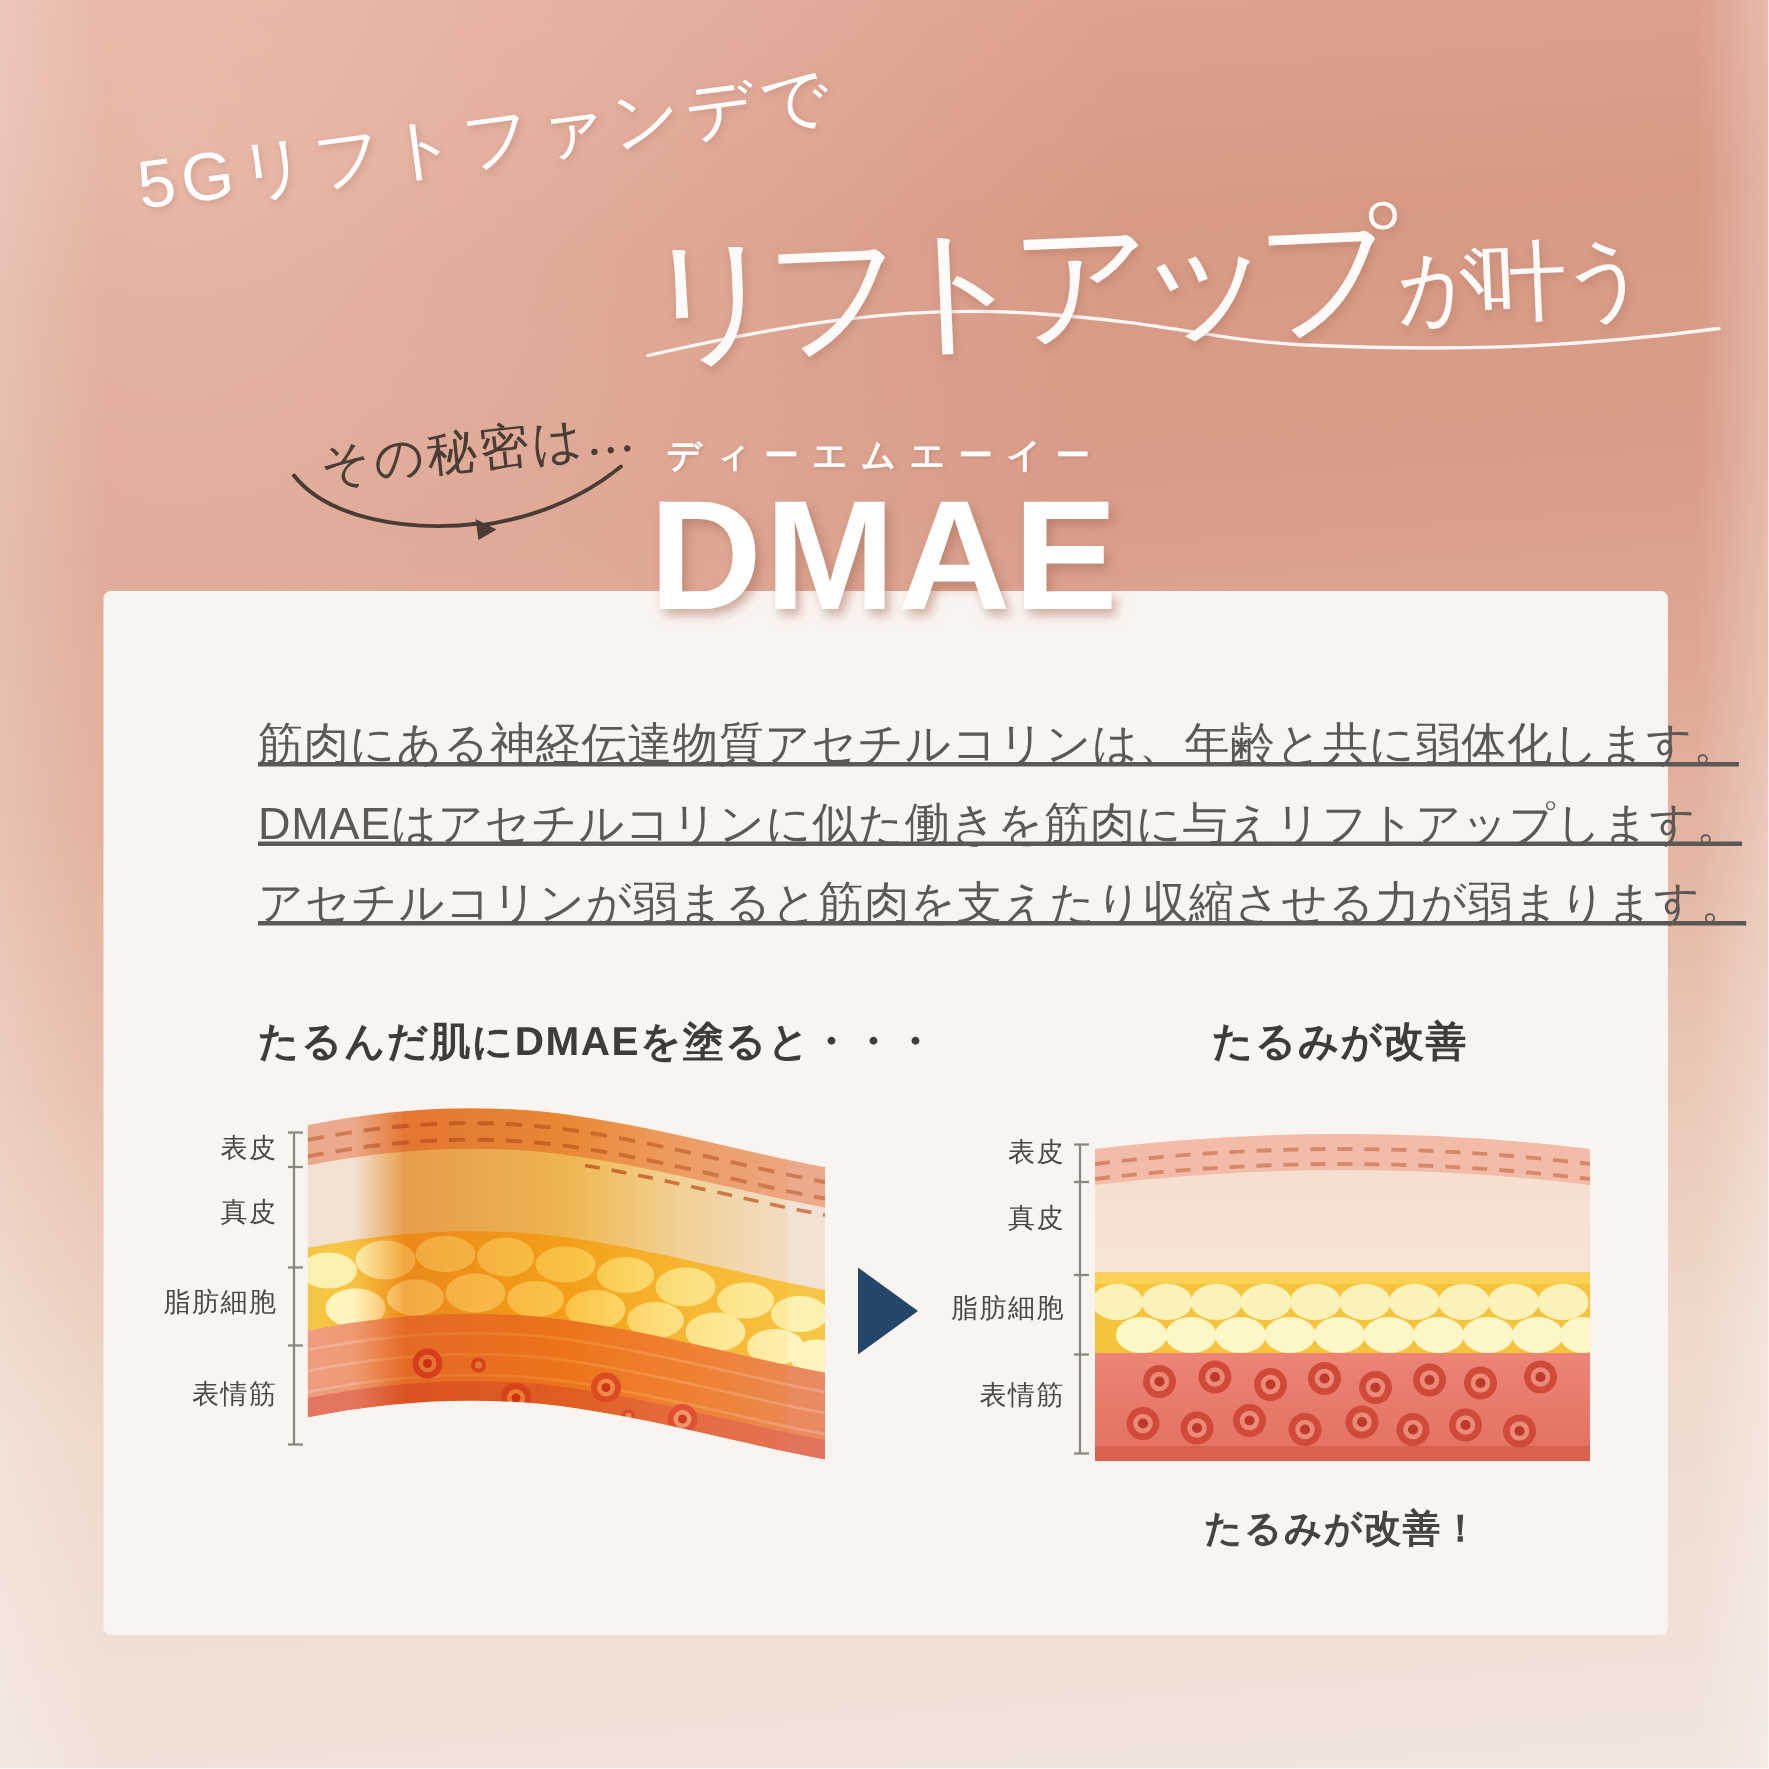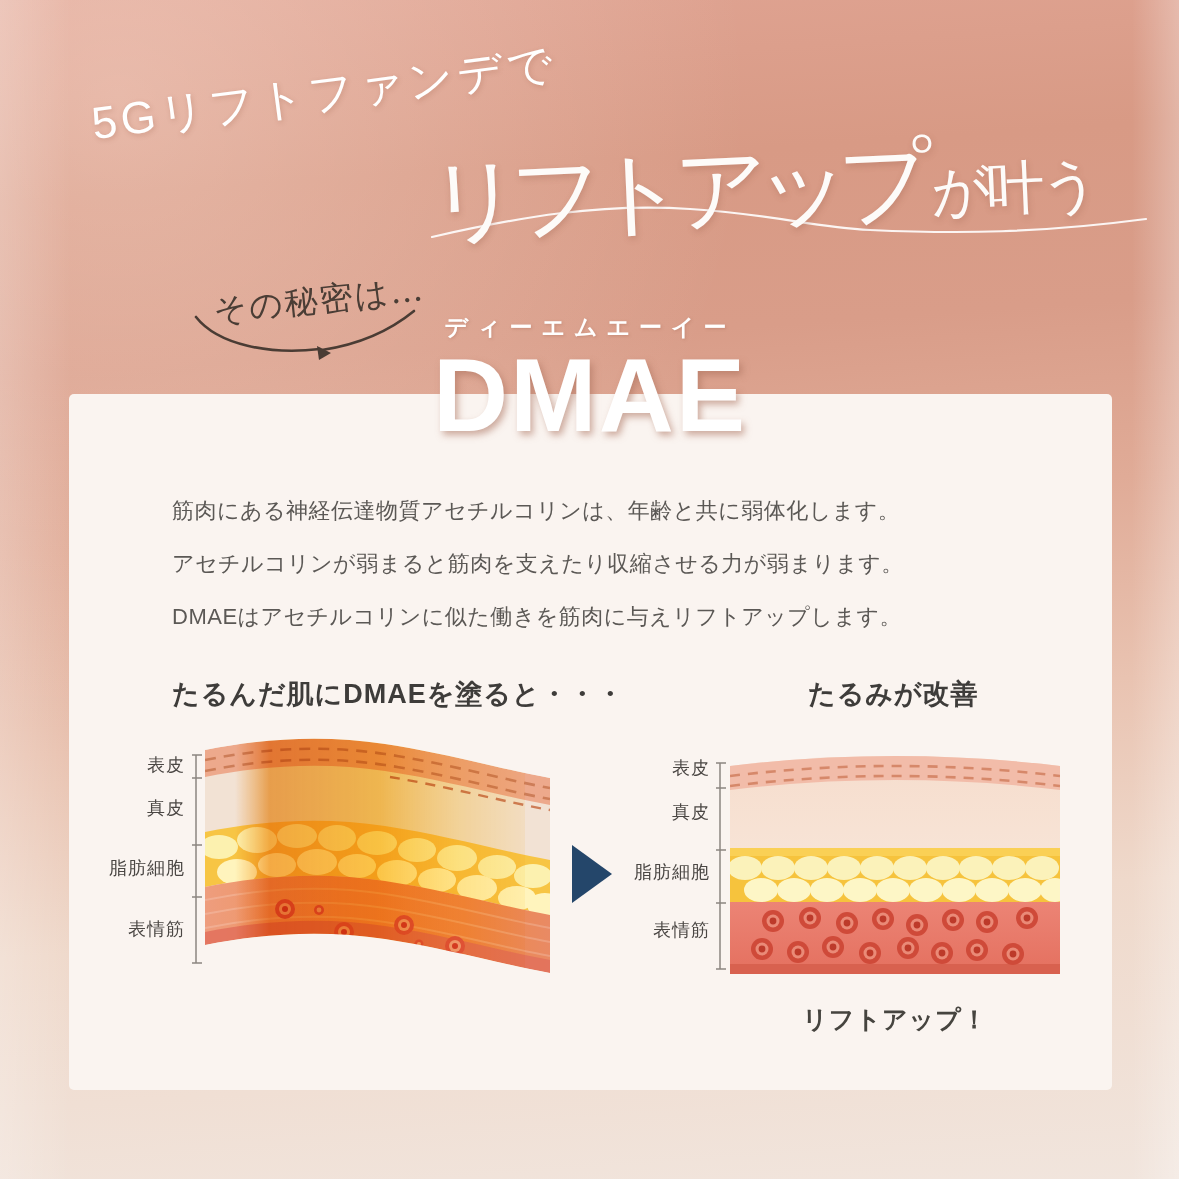--- a/index.html
+++ b/index.html
@@ -28,26 +28,26 @@
   .hero-title .suffix{font-size:58px;letter-spacing:-4px;margin-left:10px;}
   .hero-underline{left:420px;top:195px;z-index:2;}
   .secret{
     left:213px;top:278px;font-size:33px;color:#4a3d35;letter-spacing:2px;
     font-family:"DejaVu Serif","Liberation Serif",serif;
     transform:rotate(-6deg);white-space:nowrap;z-index:3;
   }
   .swoosh{left:190px;top:303px;z-index:3;}
   .dmae-block{left:395px;top:288px;width:390px;text-align:center;z-index:3;}
   .dmae-ruby{font-size:23px;letter-spacing:9px;color:#fff;font-weight:600;
-    text-shadow:1px 1px 3px rgba(160,100,80,.35);margin-top:24px;}
+    text-shadow:1px 1px 3px rgba(160,100,80,.35);}
   .dmae-word{font-size:104px;font-weight:700;color:#fff;letter-spacing:2px;line-height:1.0;
     text-shadow:3px 4px 7px rgba(167,109,89,.55);}
   
   .card{left:69px;top:394px;width:1043px;height:696px;background:#faf4f0;border-radius:5px;z-index:1;}
-  .body-copy{left:172px;top:484px;z-index:2;color:#5b5855;font-size:22px;line-height:53px;letter-spacing:.5px;white-space:nowrap;}
+  .body-copy{left:172px;top:470px;z-index:2;color:#5b5855;font-size:30px;line-height:53px;letter-spacing:.5px;white-space:nowrap;text-decoration:underline;}
   .diagram-title{z-index:2;font-size:27px;font-weight:700;color:#3e3c3a;white-space:nowrap;letter-spacing:1px;}
   .dt-before{left:172px;top:676px;}
   .dt-after{left:808px;top:676px;}
   .layer-label{z-index:2;font-size:18px;font-weight:500;color:#4b4744;text-align:right;white-space:nowrap;letter-spacing:1px;}
   .bracket{z-index:2;}
   .diagram{z-index:2;}
   .between-arrow{left:572px;top:845px;z-index:2;}
   .caption{z-index:2;font-size:25px;font-weight:700;color:#46443f;text-align:center;line-height:34px;letter-spacing:1px;}
   .cap-before{left:240px;top:1002px;width:355px;}
   .cap-after{left:730px;top:1002px;width:330px;}
@@ -78,22 +78,22 @@
 
   <div class="abs dmae-block">
     <div class="dmae-ruby">ディーエムエーイー</div>
     <div class="dmae-word">DMAE</div>
   </div>
 
   <div class="abs card"></div>
 
   <div class="abs body-copy">
     <div>筋肉にある神経伝達物質アセチルコリンは、年齢と共に弱体化します。</div>
+    <div>DMAEはアセチルコリンに似た働きを筋肉に与えリフトアップします。</div>
     <div>アセチルコリンが弱まると筋肉を支えたり収縮させる力が弱まります。</div>
-    <div>DMAEはアセチルコリンに似た働きを筋肉に与えリフトアップします。</div>
   </div>
 
   <div class="abs diagram-title dt-before">たるんだ肌にDMAEを塗ると・・・</div>
   <div class="abs diagram-title dt-after">たるみが改善</div>
 
   <div class="abs layer-label" style="left:60px;top:753px;width:125px;">表皮</div>
   <div class="abs layer-label" style="left:60px;top:796px;width:125px;">真皮</div>
   <div class="abs layer-label" style="left:60px;top:856px;width:125px;">脂肪細胞</div>
   <div class="abs layer-label" style="left:60px;top:917px;width:125px;">表情筋</div>
 
@@ -356,15 +356,15 @@
           <circle r="3.4" fill="#bd3a2a"></circle>
         </g>
       <g transform="translate(283,212)">
           <circle r="11" fill="#cf4a39"></circle>
           <circle r="6.5" fill="#ea8a77"></circle>
           <circle r="3.4" fill="#bd3a2a"></circle>
         </g>
     </g>
   </svg>
 
-  <div class="abs caption cap-after">リフトアップ！</div>
+  <div class="abs caption cap-after">たるみが改善！</div>
 
 </div>
 
 </body></html>

